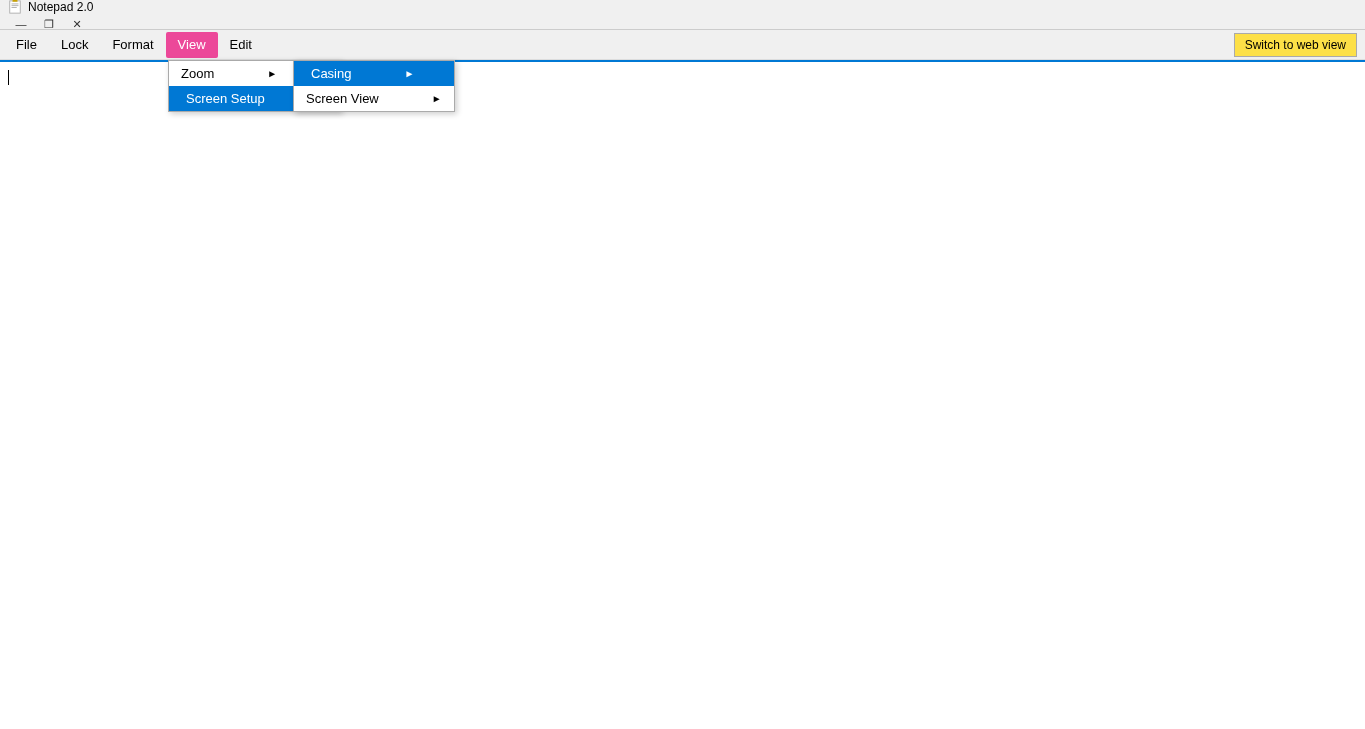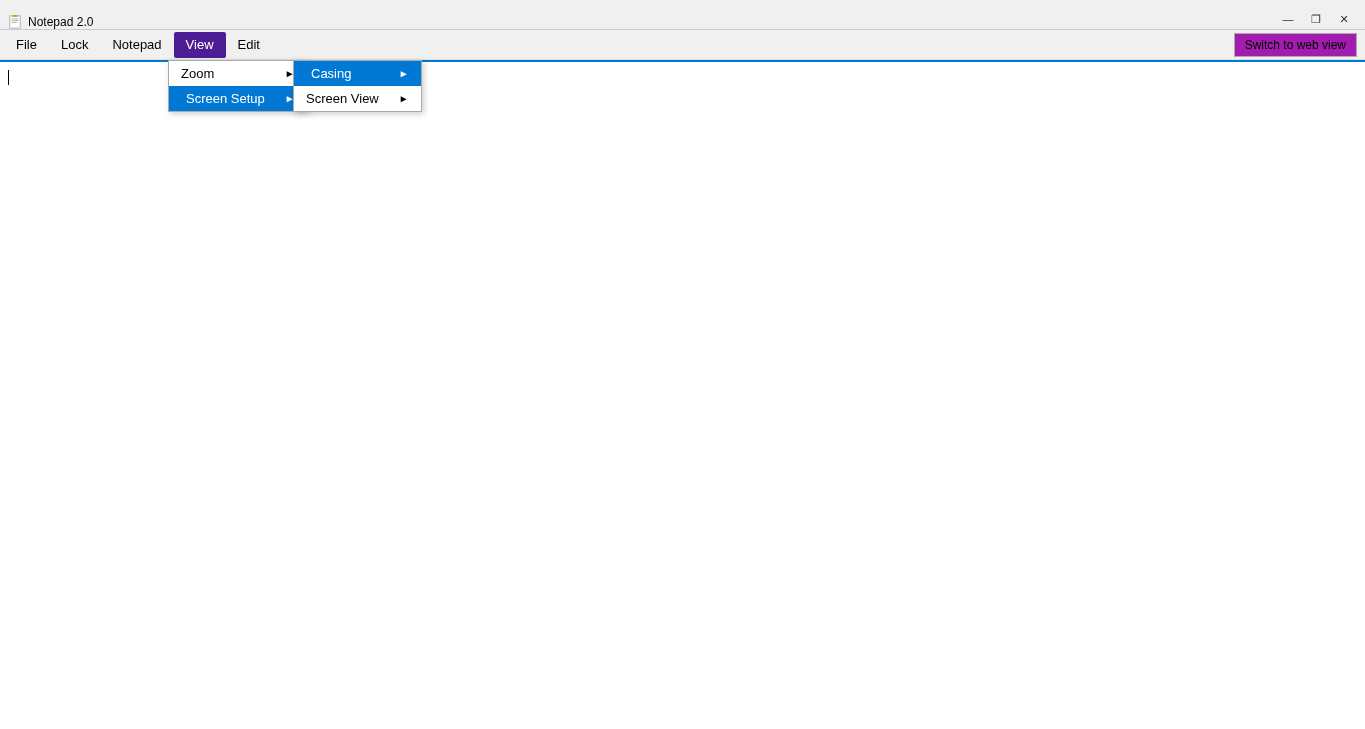--- a/index.html
+++ b/index.html
@@ -15,26 +15,27 @@
       height: 729px;
       background: #fff;
       overflow: hidden;
       display: flex;
       flex-direction: column;
     }
 
     
     .title-bar {
       display: flex;
-      align-items: flex-end;
+      align-items: flex-start;
       justify-content: space-between;
       background: #f0f0f0;
       height: 30px;
       padding: 0 8px;
       border-bottom: 1px solid #ccc;
+      flex-direction: column;
     }
 
     .title-bar-left {
       display: flex;
       align-items: center;
       gap: 6px;
     }
 
     .app-icon {
       width: 14px;
@@ -85,28 +86,28 @@
       padding: 4px 12px;
       cursor: pointer;
       color: #000;
       border-radius: 2px;
       height: 26px;
       display: flex;
       align-items: center;
     }
 
     .menu-item.active {
-      background: #4c1d95;
+      background: #ec4899;
       color: #fff;
     }
 
     .switch-web-btn {
       margin-right: 4px;
       padding: 4px 10px;
-      background: #a21caf;
+      background: #fde047;
       border: 1px solid #aaa;
       cursor: pointer;
       font-size: 12px;
       color: #000;
     }
 
     
     .editor-border {
       height: 2px;
       background: #0078d4;
@@ -139,25 +140,26 @@
       background: #fff;
       border: 1px solid #aaa;
       box-shadow: 2px 2px 6px rgba(0,0,0,0.2);
       z-index: 100;
       min-width: 120px;
     }
 
     .dropdown-item {
       display: flex;
       align-items: center;
-      justify-content: space-between;
+      justify-content: flex-start;
       padding: 5px 12px;
       cursor: pointer;
       color: #000;
       white-space: nowrap;
+      gap: 33px;
     }
 
     .dropdown-item:hover, .dropdown-item.active {
       background: #0078d4;
       color: #fff;
       padding-left: 17px;
     }
 
     .dropdown-item .arrow {
       margin-left: 20px;
@@ -199,21 +201,21 @@
 
 <div class="menu-bar">
   <div class="menu-bar-left">
     <div class="menu-item">
       <span>File</span>
     </div>
     <div class="menu-item">
       <span>Lock</span>
     </div>
     <div class="menu-item">
-      <span>Notepad</span>
+      <span>Format</span>
     </div>
     <div class="menu-item active">
       <span>View</span>
     </div>
     <div class="menu-item">
       <span>Edit</span>
     </div>
   </div>
   <button class="switch-web-btn">Switch to web view</button>
 </div>

